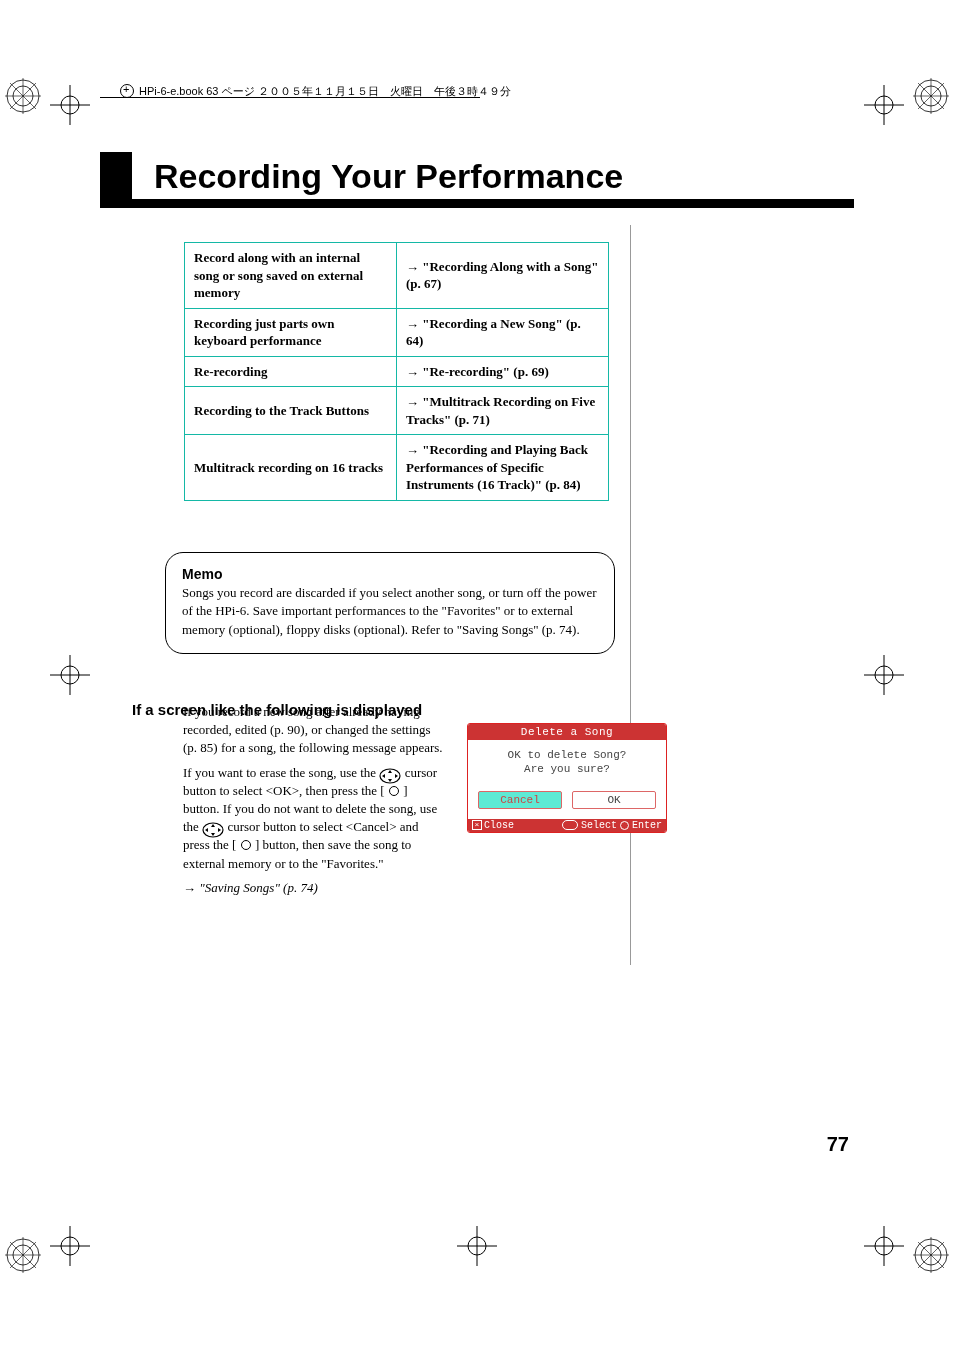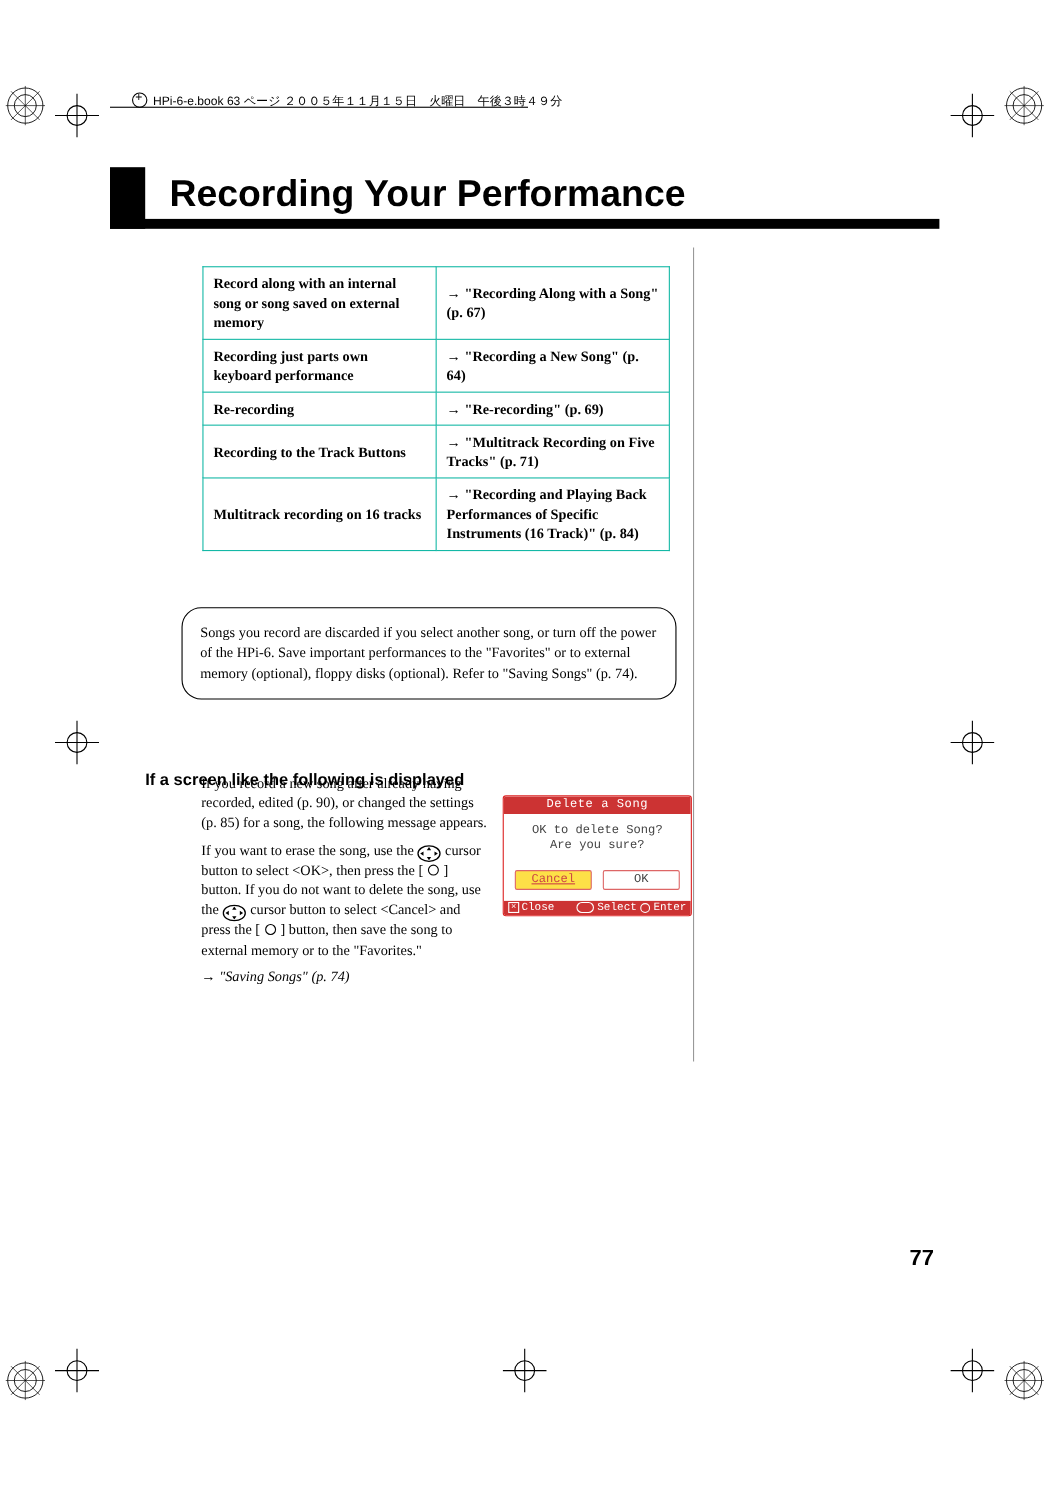--- a/index.html
+++ b/index.html
@@ -182,22 +182,22 @@
       top: 2px;
     }
     .cursor-btn svg { display: block; }
     .xref {
       font-style: italic;
     }
     
     .dialog-img {
       position: absolute;
       top: 723px;
-      left: 457px;
-      width: 172px;
+      left: 467px;
+      width: 200px;
     }
     .dialog-box {
       border: 1.5px solid #d22;
       border-radius: 3px;
       overflow: hidden;
       background: #fff;
     }
     .dialog-title {
       background: #c33;
       color: #fff;
@@ -225,23 +225,22 @@
       flex: 1;
       border: 1px solid #d66;
       border-radius: 2px;
       text-align: center;
       font-family: 'Courier New', monospace;
       font-size: 11px;
       padding: 2px 0;
       color: #444;
     }
     .dialog-btn.cancel {
-      background: #fde047;
+      background: #5eead4;
       color: #c44;
-      text-decoration: underline;
     }
     .dialog-footer {
       display: flex;
       justify-content: space-between;
       align-items: center;
       background: #c33;
       padding: 1px 4px;
       font-family: 'Courier New', monospace;
       font-size: 10px;
       color: #fff;
@@ -406,20 +405,21 @@
       <tr>
         <td>Multitrack recording on 16 tracks</td>
         <td>→ "Recording and Playing Back Performances of Specific Instruments (16 Track)" (p. 84)</td>
       </tr>
     </tbody>
       </table>
   </div>
 </div>
 
 <div class="memo-box">
+  <div class="memo-title">Memo</div>
   <div class="memo-body">Songs you record are discarded if you select another song, or turn off the power of the HPi-6. Save important performances to the "Favorites" or to external memory (optional), floppy disks (optional). Refer to "Saving Songs" (p. 74).</div>
 </div>
 
 <div class="subhead">If a screen like the following is displayed</div>
 
 <div class="sub-body">
   <p>If you record a new song after already having recorded, edited (p. 90), or changed the settings (p. 85) for a song, the following message appears.</p>
   <p>
     <span>If you want to erase the song, use the </span>
     <span class="cursor-btn"><svg width="22" height="16" viewBox="0 0 22 16">

